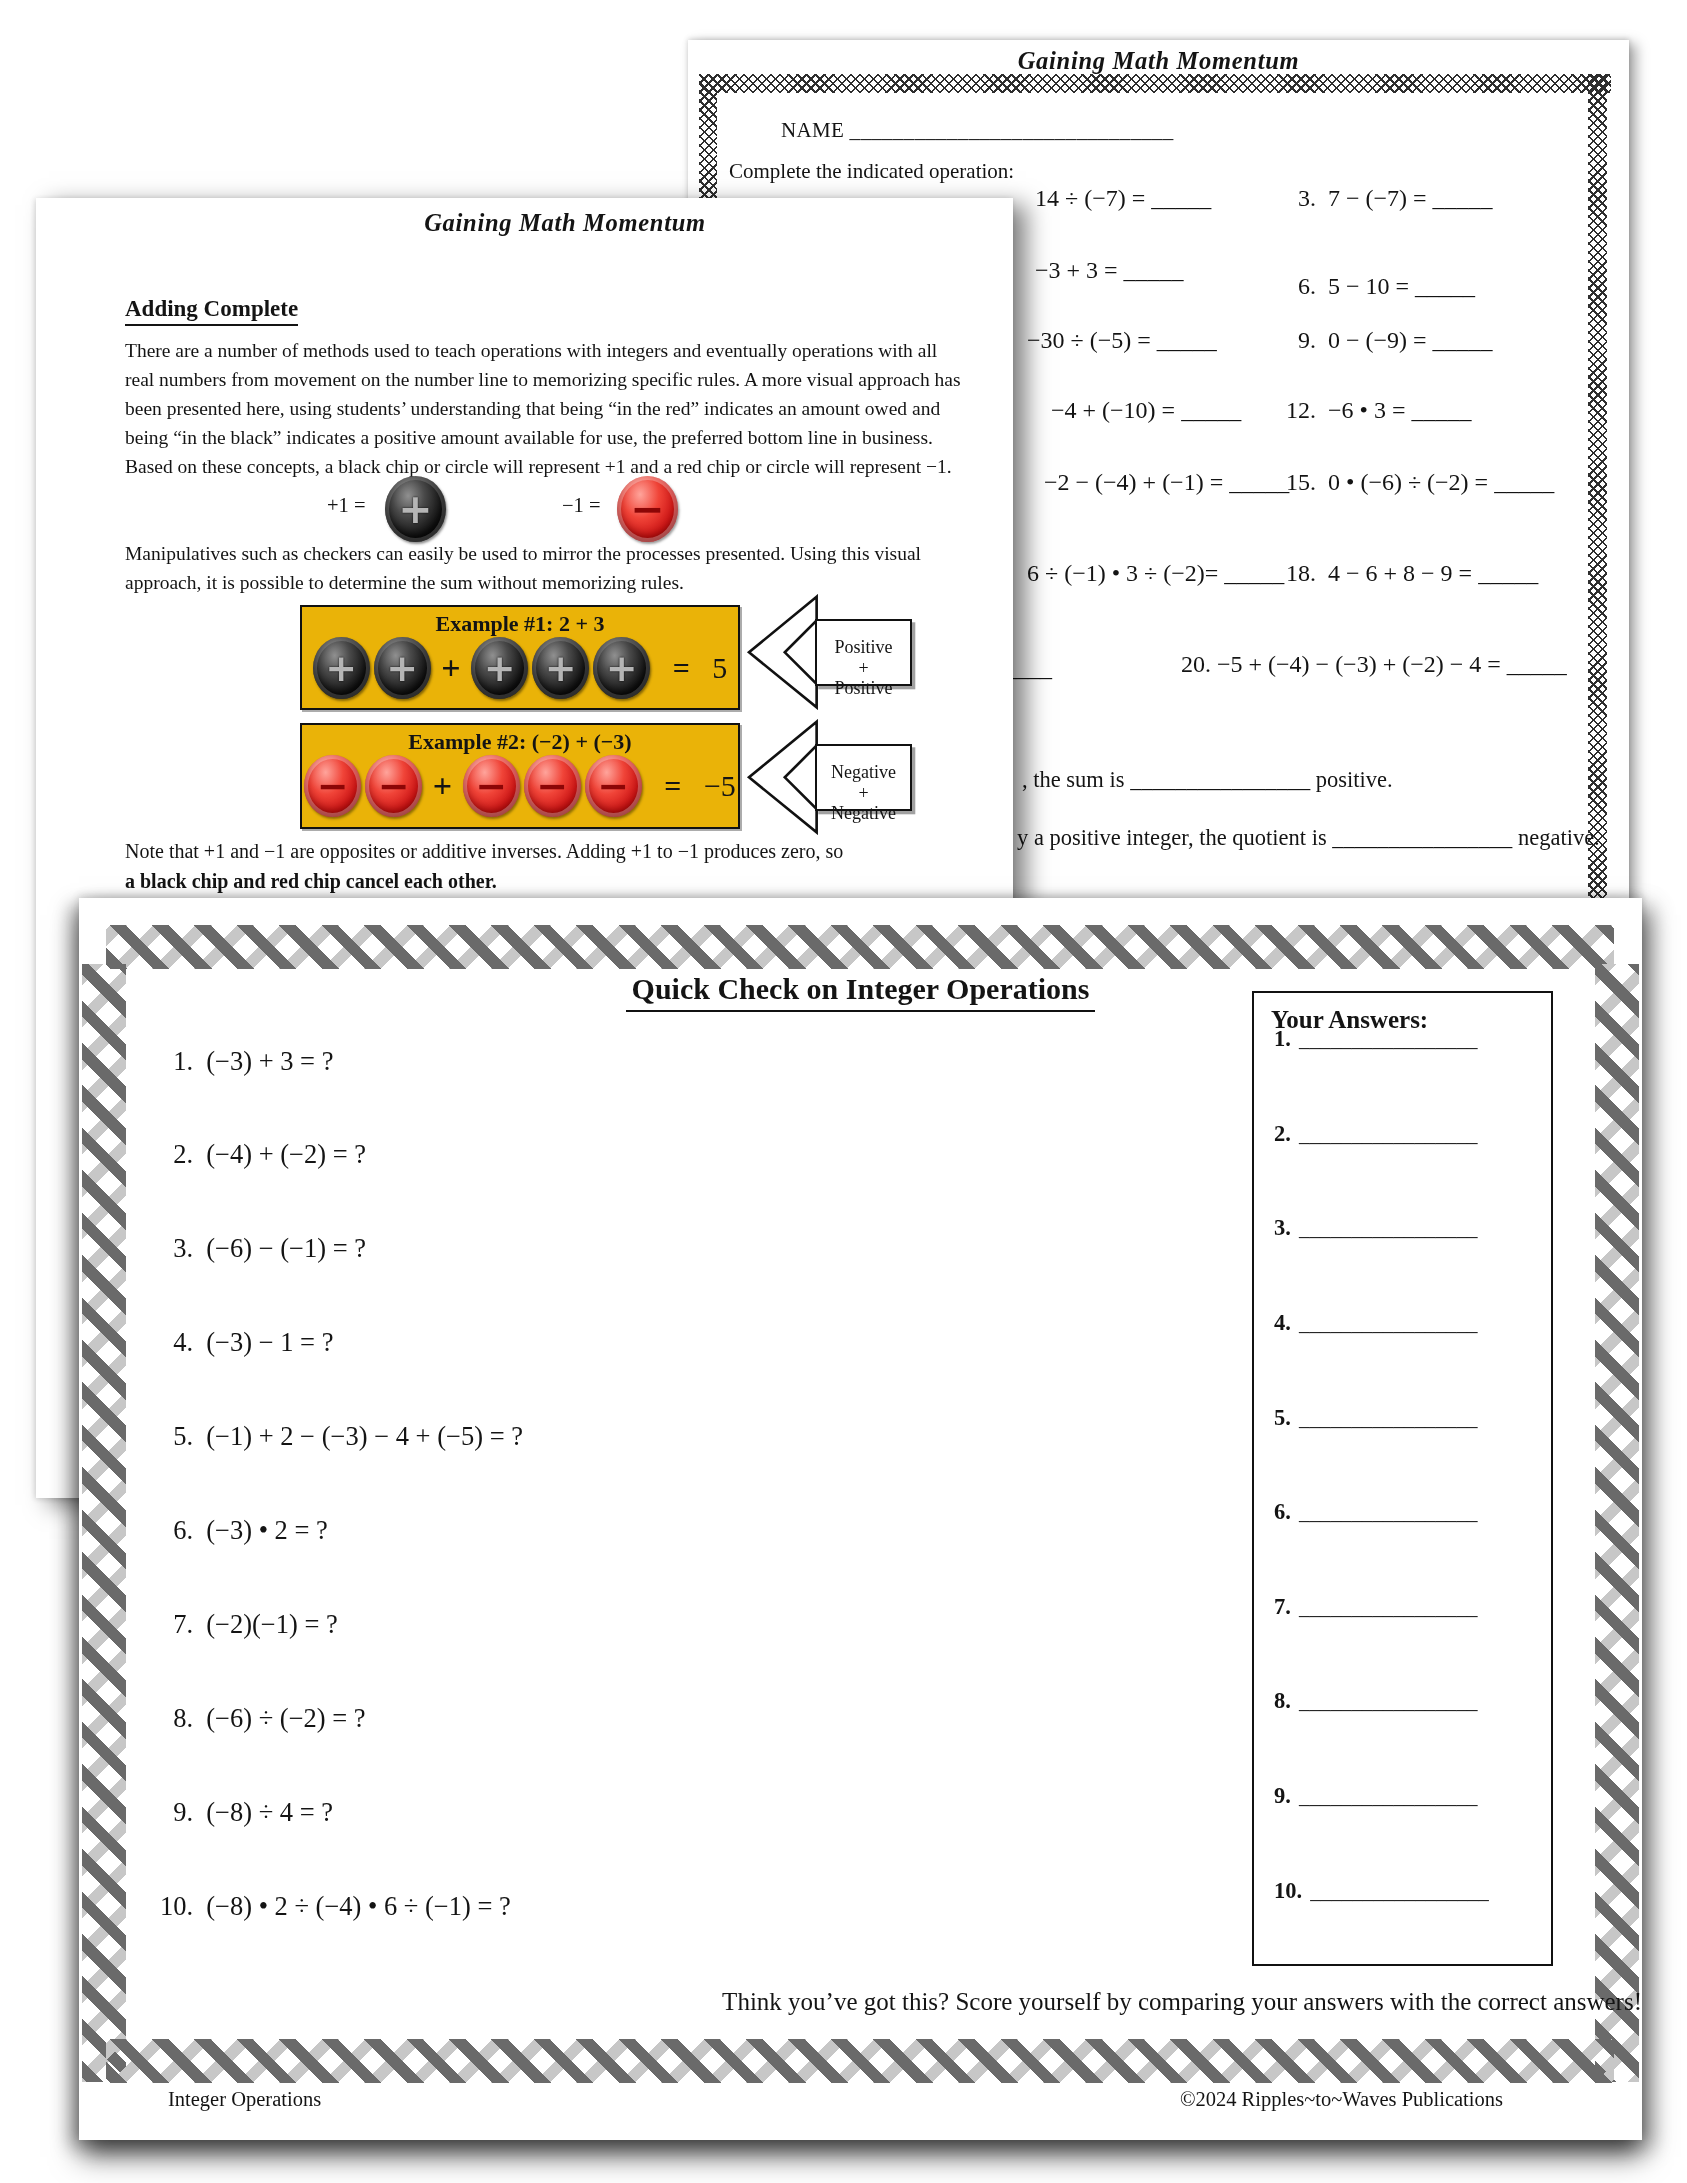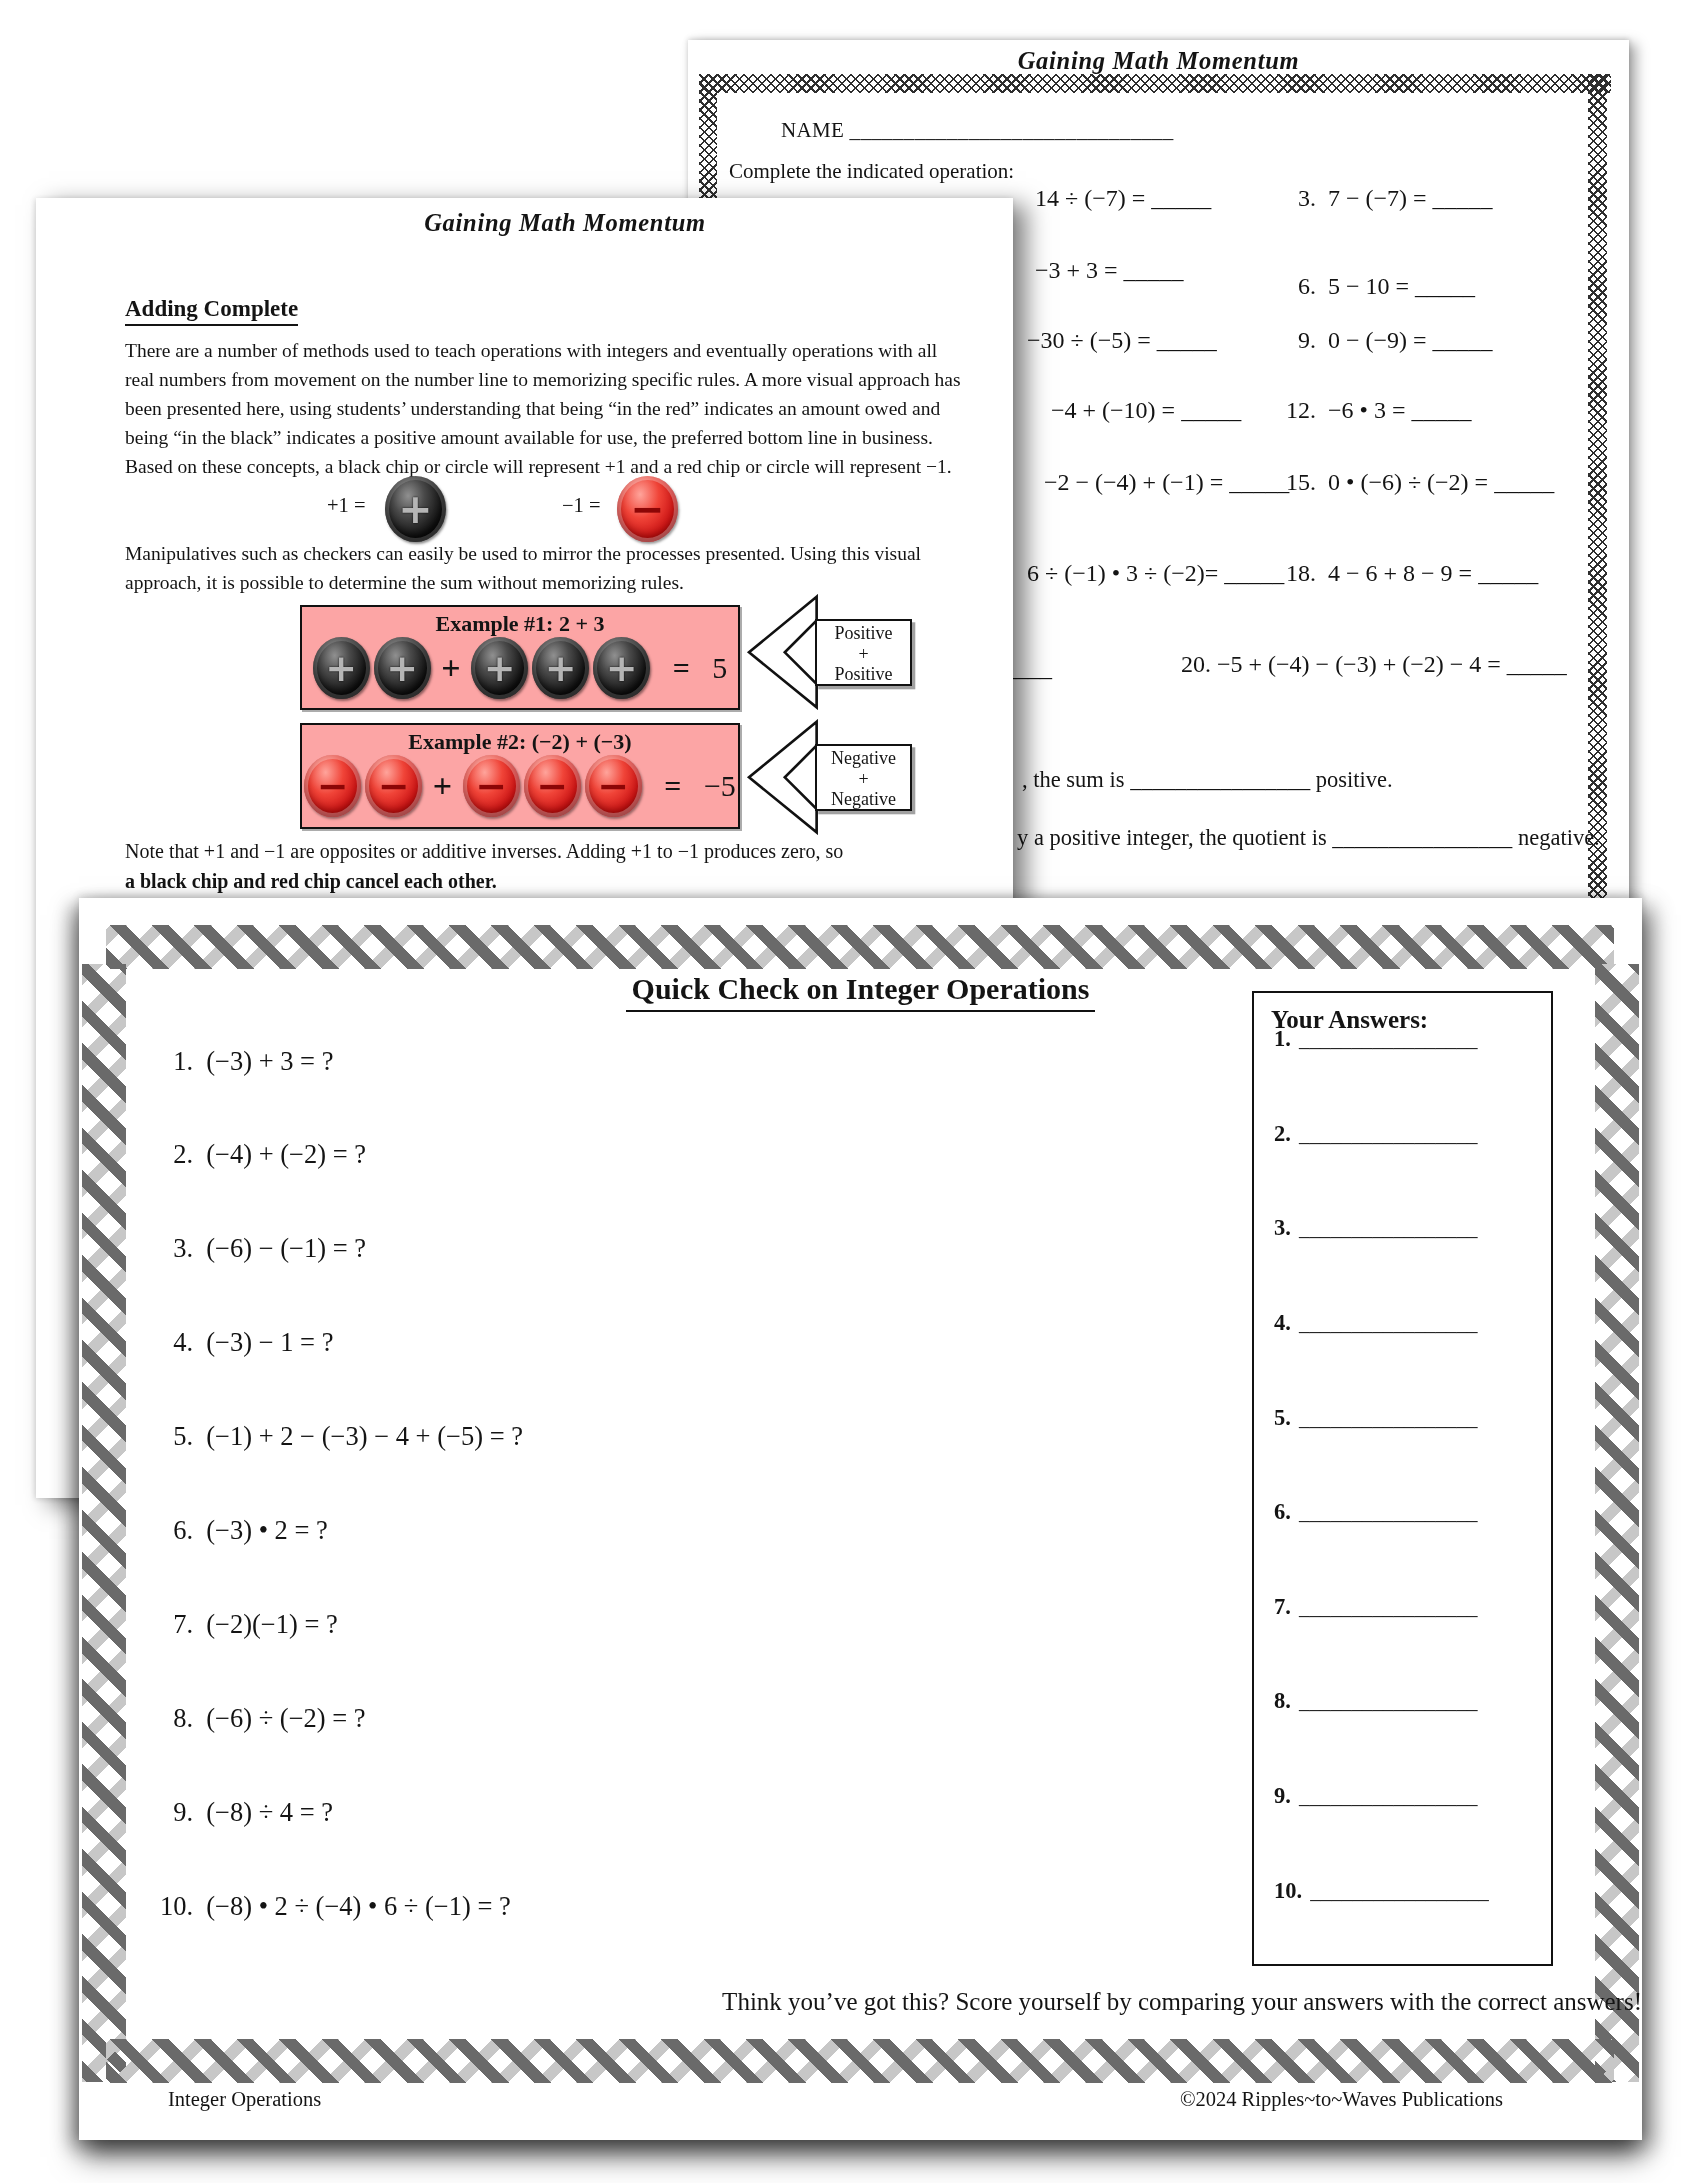--- a/index.html
+++ b/index.html
@@ -41,37 +41,37 @@
   .chip.k{background:radial-gradient(ellipse at 38% 30%,#909090 0%,#4a4a4a 30%,#111 65%,#000 90%);
           box-shadow:inset 0 0 0 4px rgba(200,200,200,0.22),inset 0 -5.3px 9.3px rgba(0,0,0,0.85),1.3px 2px 2.6px rgba(0,0,0,0.45);}
   .chip.k .sym{color:#b5b5b5;text-shadow:0 0 2px #000;}
   .chip.r{background:radial-gradient(ellipse at 38% 28%,#ffa49b 0%,#f04438 35%,#cf1717 65%,#8f0404 95%);
           box-shadow:inset 0 0 0 4px rgba(255,255,255,0.28),inset 0 -5.3px 9.3px rgba(110,0,0,0.85),1.3px 2px 2.6px rgba(0,0,0,0.4);}
   .chip.r .sym{color:#8c0606;}
   .chip.big{width:61px;height:66px;}  .chip.big .sym{font-size:41px;}
   .chip.med{width:57px;height:62px;}   .chip.med .sym{font-size:38px;}
   #legend-black{position:absolute;left:349px;top:278px;}
   #legend-red{position:absolute;left:581px;top:278px;}
-  .ex-box{position:absolute;left:264px;width:440px;border:2.6px solid #111;background:#fca5a5;
+  .ex-box{position:absolute;left:264px;width:440px;border:2.6px solid #111;background:#eab308;
           display:flex;flex-direction:column;align-items:center;box-sizing:border-box;
           box-shadow:2px 2px 0 rgba(90,90,90,0.5);}
   #ex1-box{top:407px;height:105px;}
   #ex2-box{top:525px;height:106px;}
   .ex-title{margin-top:4px;font-size:22px;font-weight:bold;}
   .ex-row{display:flex;align-items:center;gap:4px;}
   .ex-op{font-size:34px;font-weight:bold;margin:0 6.6px;}
   .ex-eq{font-size:30px;font-weight:bold;margin-left:18.5px;}
   .ex-res{font-size:30px;margin-left:18.5px;}
   .arrow{position:absolute;width:172px;height:116px;}
   #ex1-arrow{left:709px;top:396px;}
   #ex2-arrow{left:709px;top:521px;}
   .arrow svg{position:absolute;left:0;top:0;}
   .arrow-label{position:absolute;left:70px;top:25px;width:97px;height:67px;background:#fff;
                border:2px solid #111;box-shadow:3.3px 3.3px 0 rgba(130,130,130,0.75);text-align:center;
-               font-size:18px;line-height:20.5px;padding-top:2px;box-sizing:border-box;}
+               font-size:18px;line-height:20.5px;padding-top:16px;box-sizing:border-box;}
   .note-line{position:absolute;left:89px;font-size:20px;white-space:nowrap;}
 
   
   #pageC{left:79px;top:898px;width:1563px;height:1242px;z-index:3;
          box-shadow:0 -3.3px 8px rgba(0,0,0,0.12),-9.3px 6.6px 16px rgba(0,0,0,0.28),
                     10.6px 9.3px 20px rgba(0,0,0,0.35),0 17px 26.5px rgba(0,0,0,0.5);}
   .weave{position:absolute;background-image:
       repeating-linear-gradient(45deg,transparent 0 3.3px,#6a6a6a 3.3px 15px,transparent 15px 30px),
       repeating-linear-gradient(135deg,transparent 0 3.3px,#c7c7c7 3.3px 15px,transparent 15px 30px);}
   #qc-border-top{left:26.5px;right:28px;top:27px;height:44px;}

